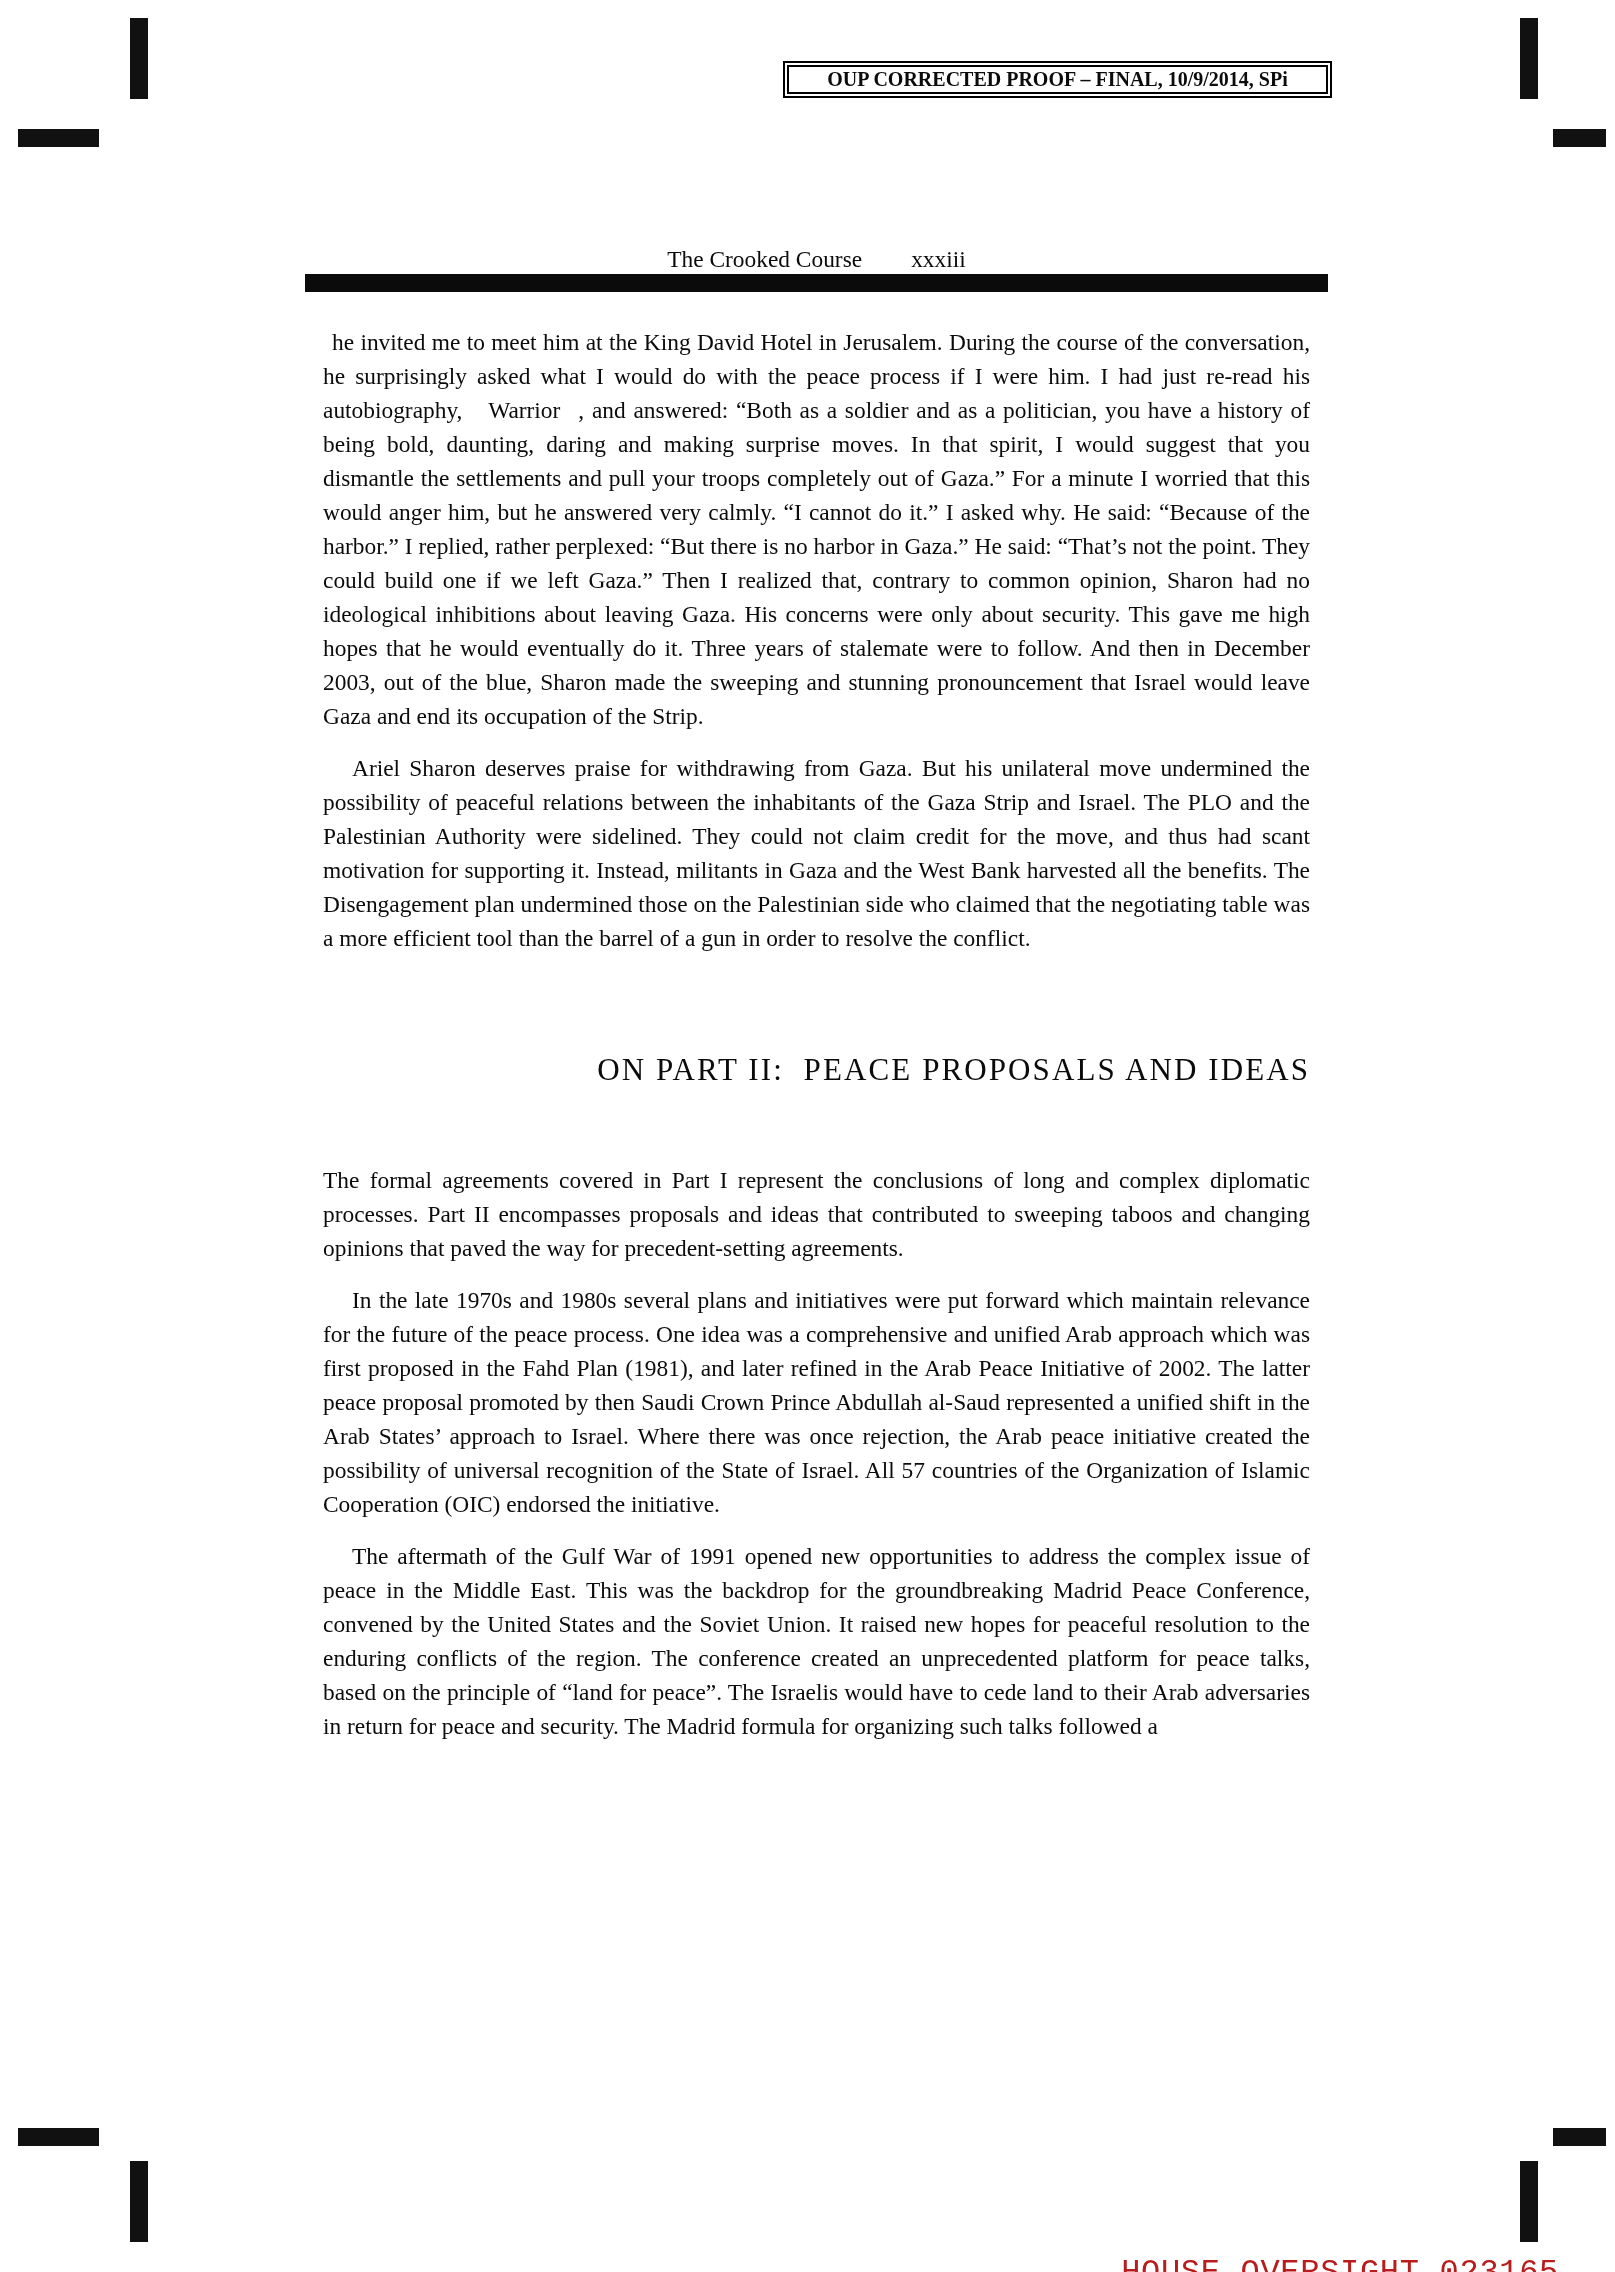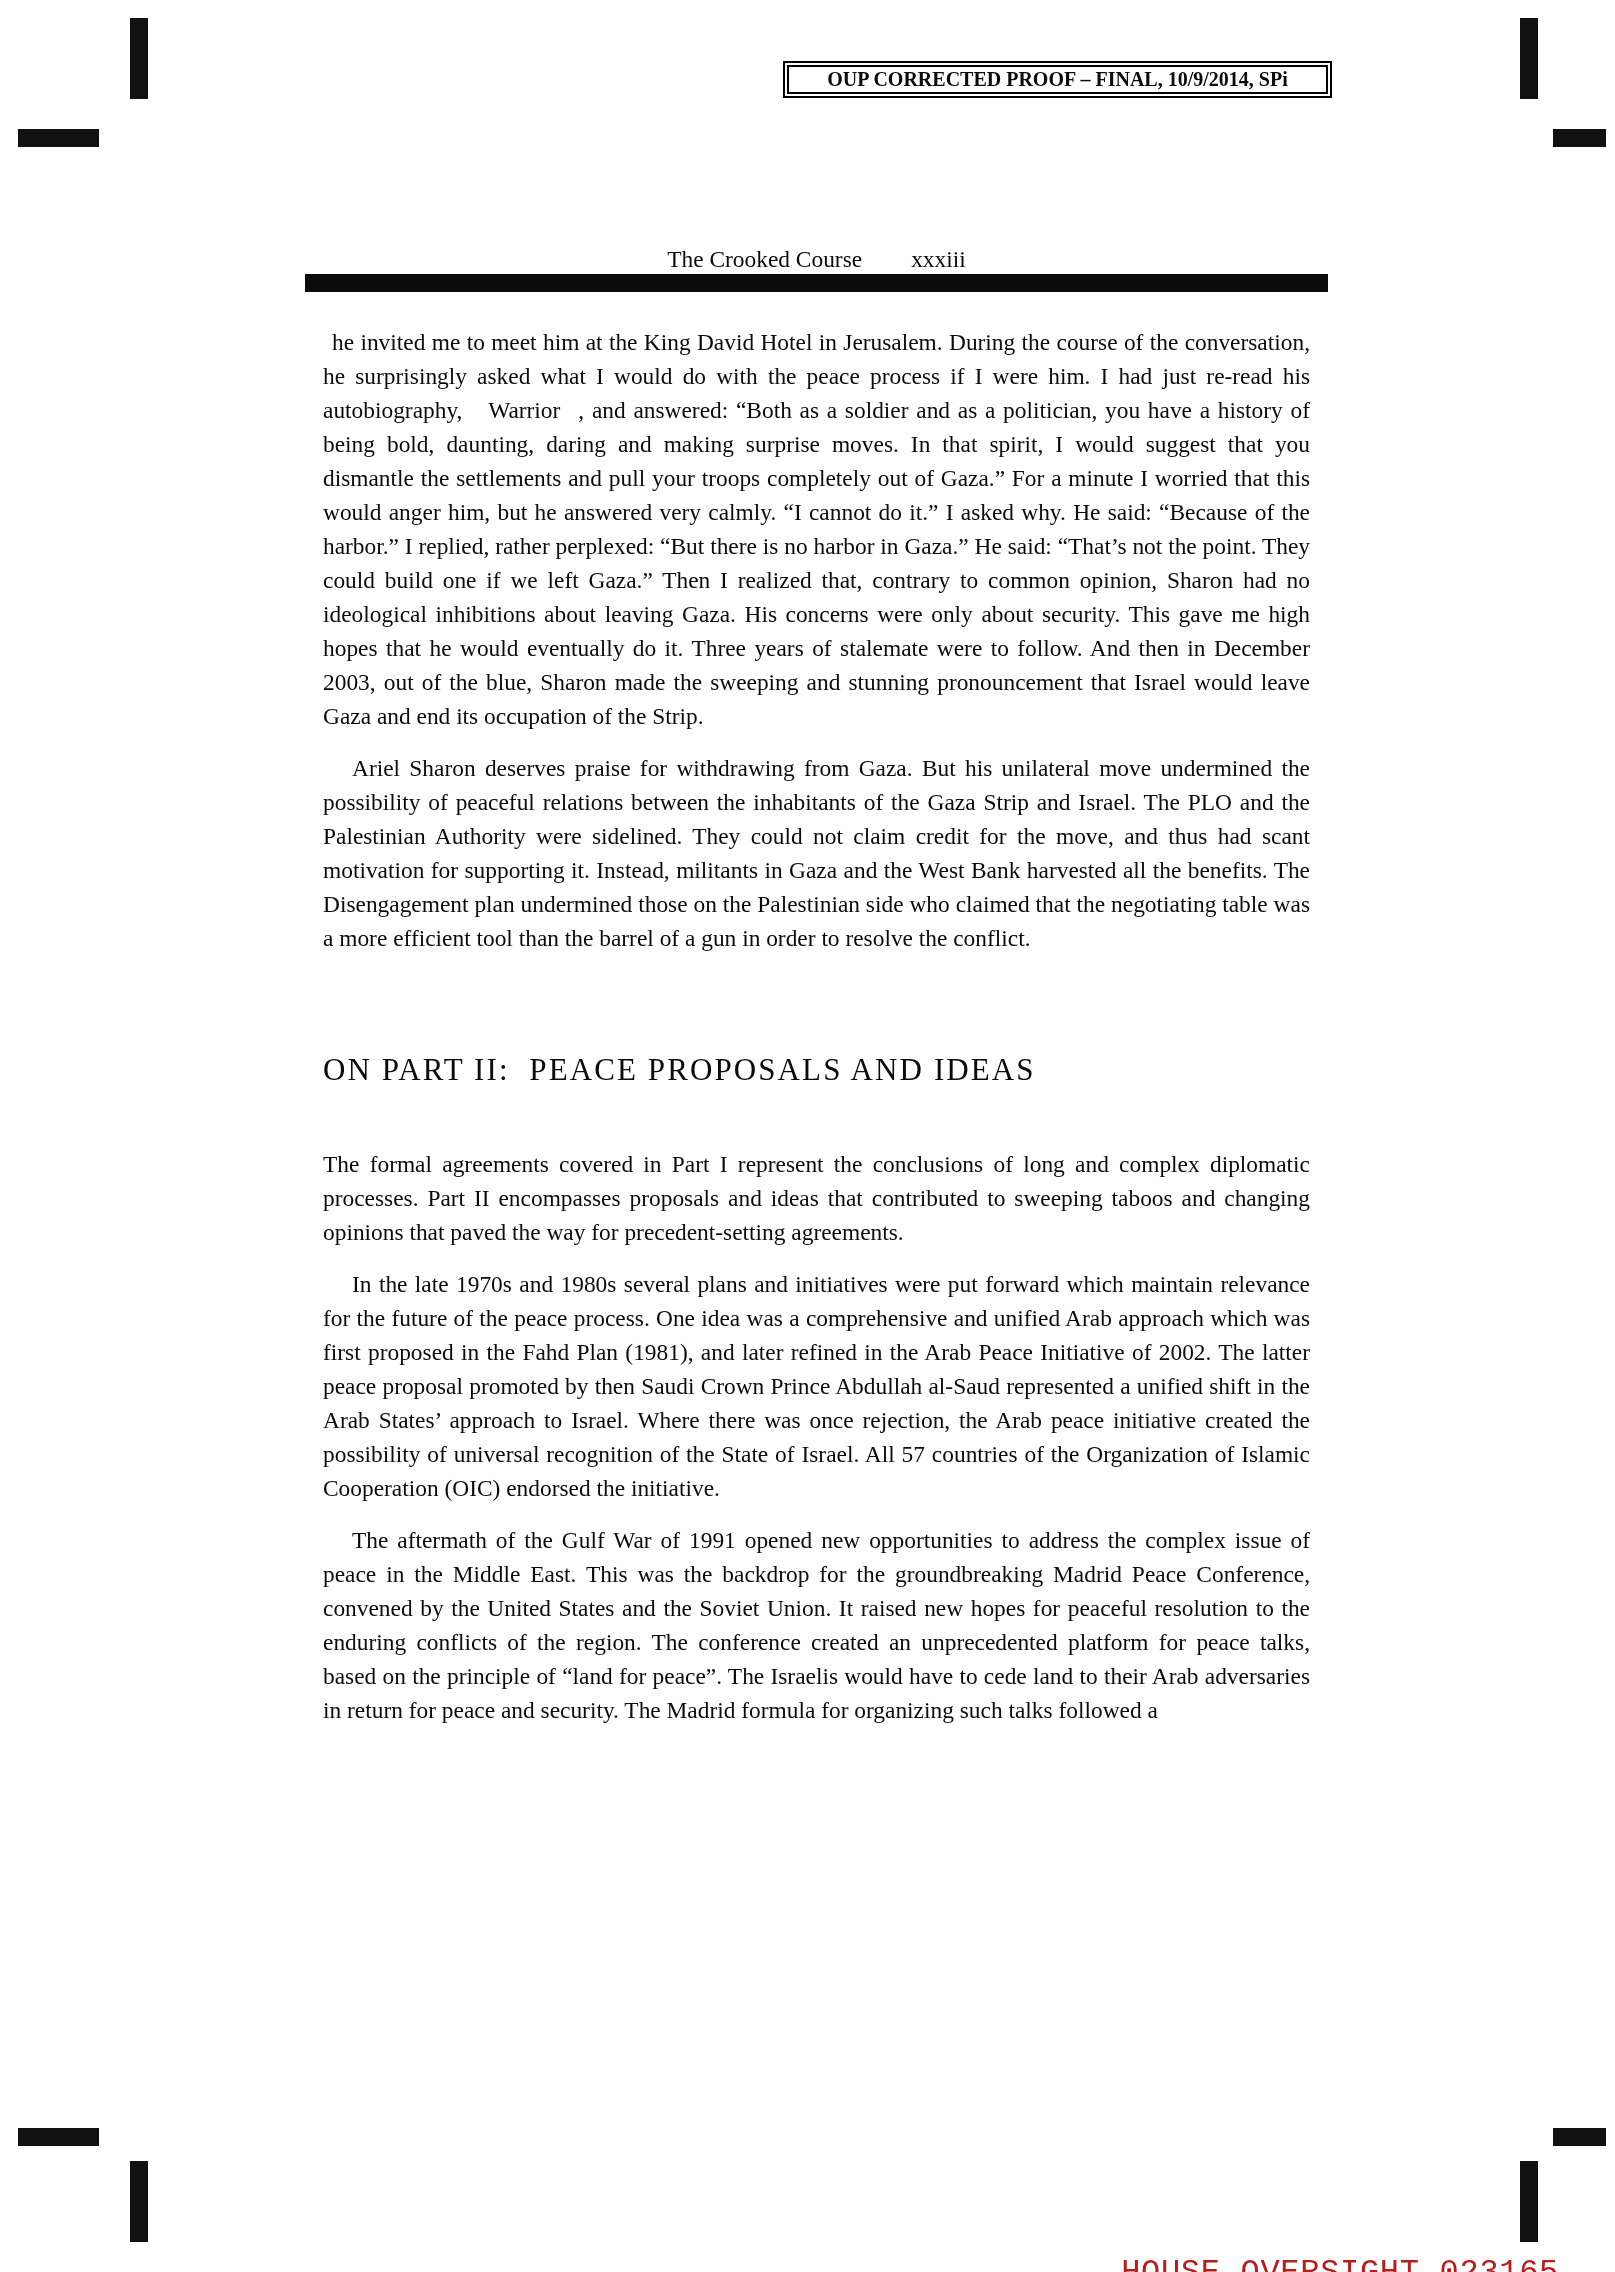--- a/index.html
+++ b/index.html
@@ -76,22 +76,22 @@
     line-height: 34px;
     text-align: justify;
   }
   .text-block p { margin: 0; }
   .text-block p.indent { text-indent: 29px; }
   .italic { }
 
   .section-heading {
     display: block;
     margin-top: 77px;
-    margin-bottom: 40px;
-    text-align: left;
+    margin-bottom: 56px;
+    text-align: right;
     font-size: 31px;
     line-height: 39px;
     letter-spacing: 2.1px;
     font-weight: normal;
     text-indent: 0;
     white-space: nowrap;
   }
 
   
   .watermark {

